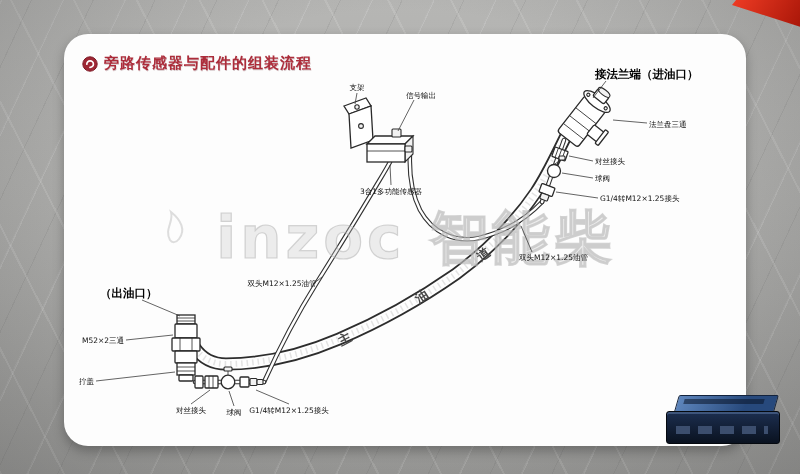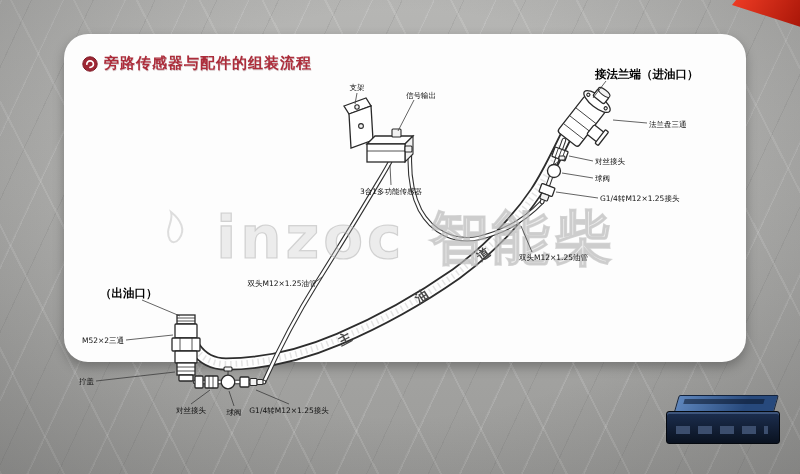--- a/index.html
+++ b/index.html
@@ -12,21 +12,21 @@
       repeating-linear-gradient(115deg, rgba(80,80,80,.10) 0 1px, transparent 1px 28px),
       linear-gradient(180deg,#b6b6b4,#9c9c9a);
   }
   .vignette{position:absolute;inset:0;background:radial-gradient(ellipse at 50% 45%, transparent 55%, rgba(60,60,60,.25));pointer-events:none;}
   .ribbon{
     position:absolute;right:0;top:0;width:68px;height:36px;
     background:linear-gradient(120deg,#ef3c24,#a51407);
     clip-path:polygon(6% 0,100% 0,100% 74%,0 14%);
   }
   .card{
-    position:absolute;left:64px;top:34px;width:682px;height:328px;
+    position:absolute;left:64px;top:34px;width:682px;height:412px;
     background:#fdfdfd;border-radius:24px;
     box-shadow:0 5px 12px rgba(0,0,0,.28);
   }
   .title-row{position:absolute;left:18px;top:20px;display:flex;align-items:center;gap:6px;}
   .title-row h1{
     margin:0;font-size:15px;font-weight:bold;color:#ac2c3a;letter-spacing:1px;
     text-shadow:.6px .6px 0 rgba(70,0,12,.22);
     font-family:"DejaVu Sans","Liberation Sans",sans-serif;
   }
   .diagram{position:absolute;left:0;top:0;width:682px;height:412px;}

